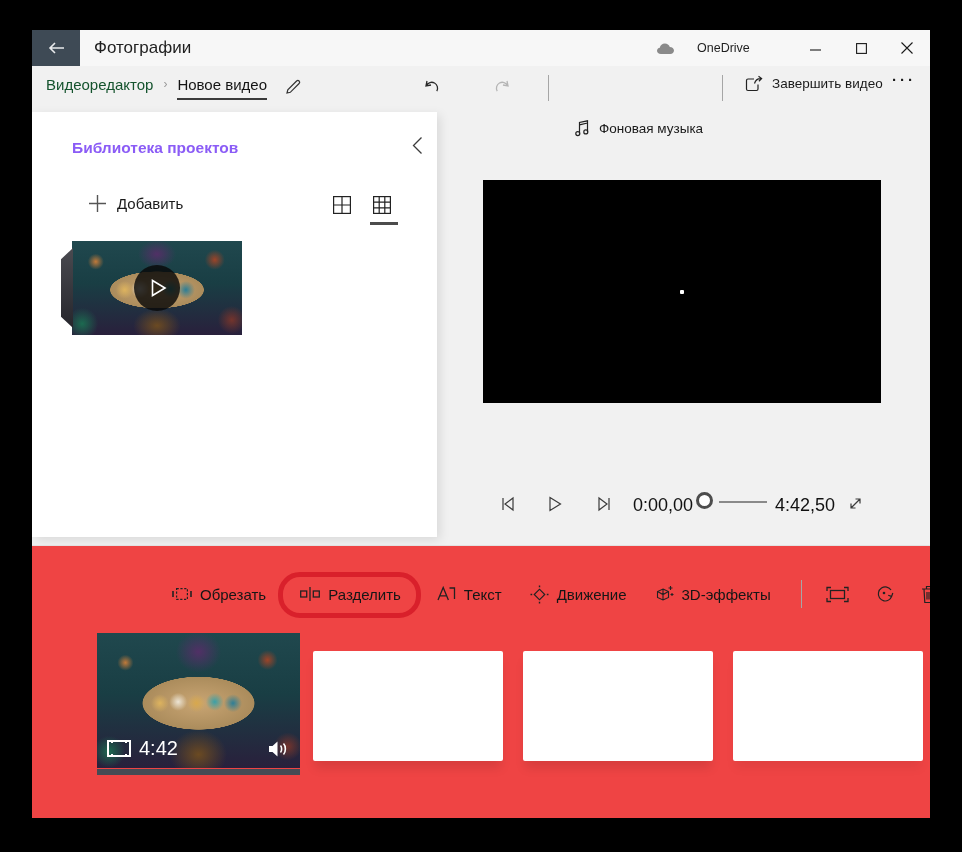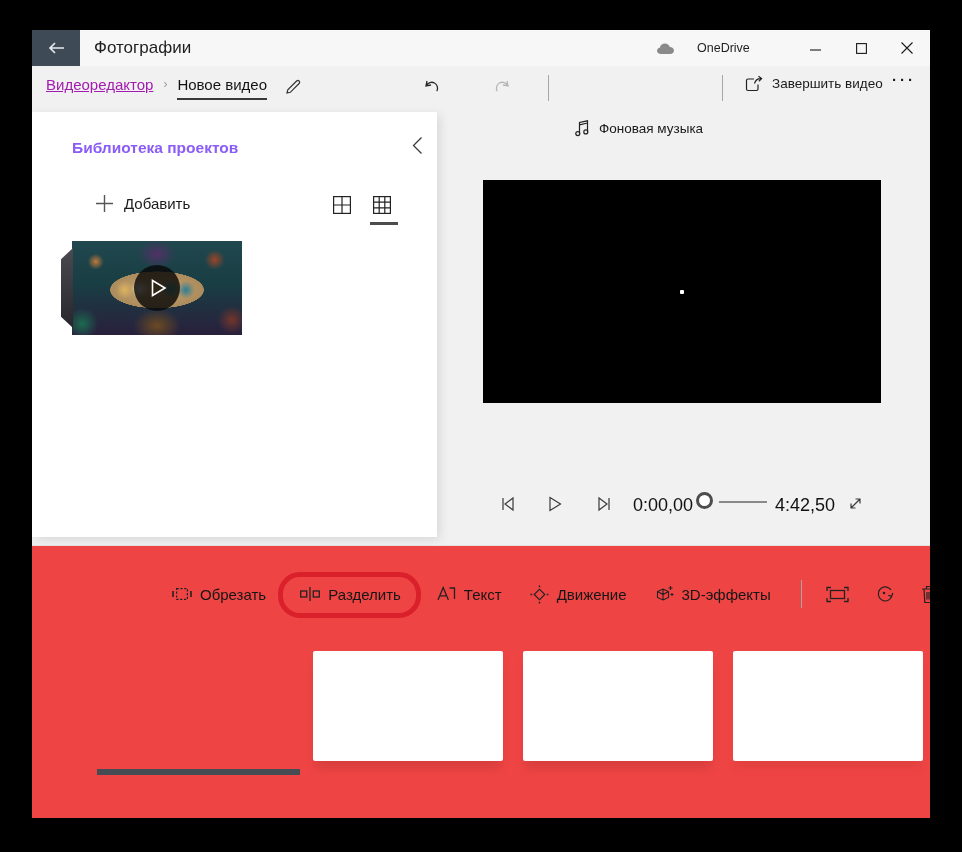--- a/index.html
+++ b/index.html
@@ -32,38 +32,38 @@
   }
   .win-controls { position:absolute; right:0; top:0; height:36px; display:flex; }
   .win-btn {
     width:46px; height:36px; display:flex; align-items:center; justify-content:center;
     color:#1a1a1a;
   }
 
   
   .edit-toolbar { position:absolute; top:36px; left:0; right:0; height:46px; }
   .breadcrumb { position:absolute; left:14px; top:10px; display:flex; align-items:flex-start; font-size:15px; }
-  .crumb-parent { color:#a21caf;text-decoration:underline; }
+  .crumb-parent { color:#14532d; }
   .crumb-sep { margin:1px 10px 0; color:#9a9a9a; font-size:12px; }
   .crumb-current { color:#141414; padding-bottom:5px; border-bottom:2px solid #3a3a3a; }
   .pencil-btn { position:absolute; left:252px; top:12px; }
   .undo-btn { position:absolute; left:390px; top:11px; }
   .redo-btn { position:absolute; left:460px; top:11px; }
   .vsep { position:absolute; width:1px; height:26px; background:#a6a6a6; top:9px; }
   .tool-btn { position:absolute; top:9px; display:flex; align-items:center; gap:9px; font-size:13.5px; color:#1a1a1a; cursor:pointer; }
   .more-dots { font-size:15px; letter-spacing:3px; font-weight:bold; color:#1a1a1a; }
 
   
   .library {
     position:absolute; left:0; top:82px; width:405px; height:425px;
     background:#fff; box-shadow:3px 3px 10px rgba(0,0,0,0.10);
   }
   .lib-title { position:absolute; left:40px; top:27px; font-size:15.5px; font-weight:bold; color:#8b5cf6;text-align:center; }
   .collapse-btn { position:absolute; right:14px; top:24px; }
-  .add-btn { position:absolute; left:64px; top:83px; display:flex; align-items:center; gap:11px; font-size:15px; color:#1a1a1a; cursor:pointer; }
+  .add-btn { position:absolute; left:57px; top:83px; display:flex; align-items:center; gap:11px; font-size:15px; color:#1a1a1a; cursor:pointer; }
   .grid-btn { position:absolute; top:84px; cursor:pointer; }
   .grid-small { left:301px; }
   .grid-large { left:341px; }
   .grid-underline { position:absolute; left:338px; top:110px; width:28px; height:3px; background:#4c4c4c; }
 
   .lib-thumb {
     position:absolute; left:40px; top:129px; width:170px; height:94px; cursor:pointer;
   }
   .stack-edge {
     position:absolute; left:-11px; top:7px; width:12px; height:80px;
@@ -346,19 +346,35 @@
           </svg>
       </div>
       <div class="tl-icon-btn">
         <svg width="16" height="19" viewBox="0 0 16 19">
             <path d="M1 4 H15 M5.5 4 V1.5 H10.5 V4 M3 4 L3.8 17.5 H12.2 L13 4 M6 7 V14.5 M8 7 V14.5 M10 7 V14.5" fill="none" stroke="#222" stroke-width="1.2"></path>
           </svg>
       </div>
 
     </div>
 
+    <div class="clip">
+      <div class="hearthstone"></div>
+      <div class="clip-info">
+        <svg width="24" height="17" viewBox="0 0 24 17">
+            <rect x="1" y="1" width="22" height="15" fill="none" stroke="#fff" stroke-width="2"></rect>
+            <path d="M5 1 V3 M5 14 V16 M19 1 V3 M19 14 V16" stroke="#fff" stroke-width="2"></path>
+          </svg>
+        <span class="clip-dur">4:42</span>
+      </div>
+      <div class="clip-audio">
+        <svg width="22" height="18" viewBox="0 0 22 18">
+            <path d="M1 6 H4.5 L9.5 1.5 V16.5 L4.5 12 H1 Z" fill="#fff"></path>
+            <path d="M12.5 5.5 C14 7 14 11 12.5 12.5 M15.5 3.5 C18 6 18 12 15.5 14.5" fill="none" stroke="#fff" stroke-width="1.6"></path>
+          </svg>
+      </div>
+    </div>
     <div class="clip-bar"></div>
     <div class="empty-card card-2"></div>
     <div class="empty-card card-3"></div>
     <div class="empty-card card-4"></div>
   </div>
 
 </div>
 
 </body></html>

